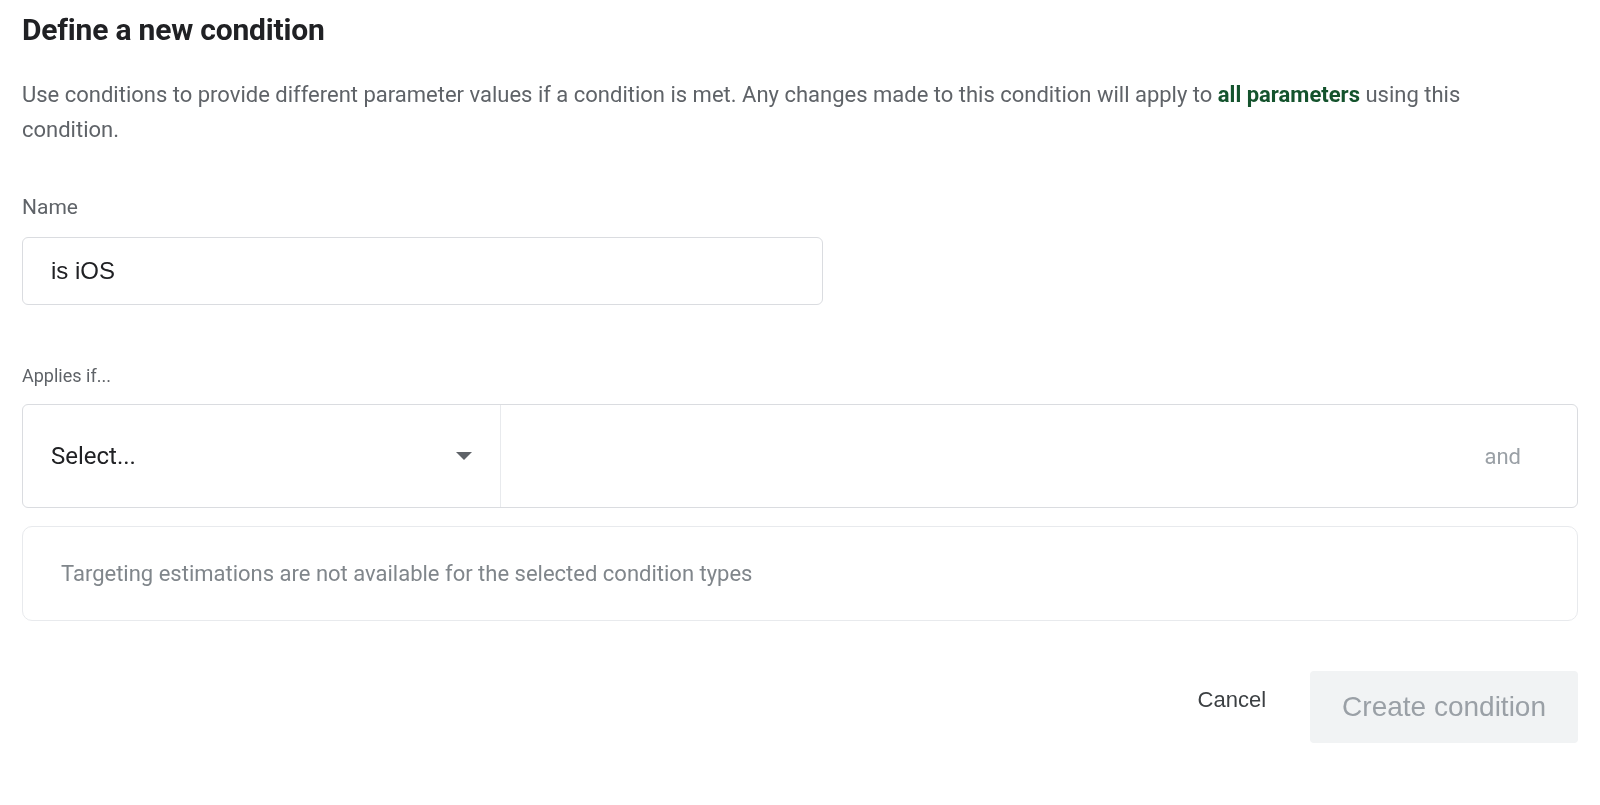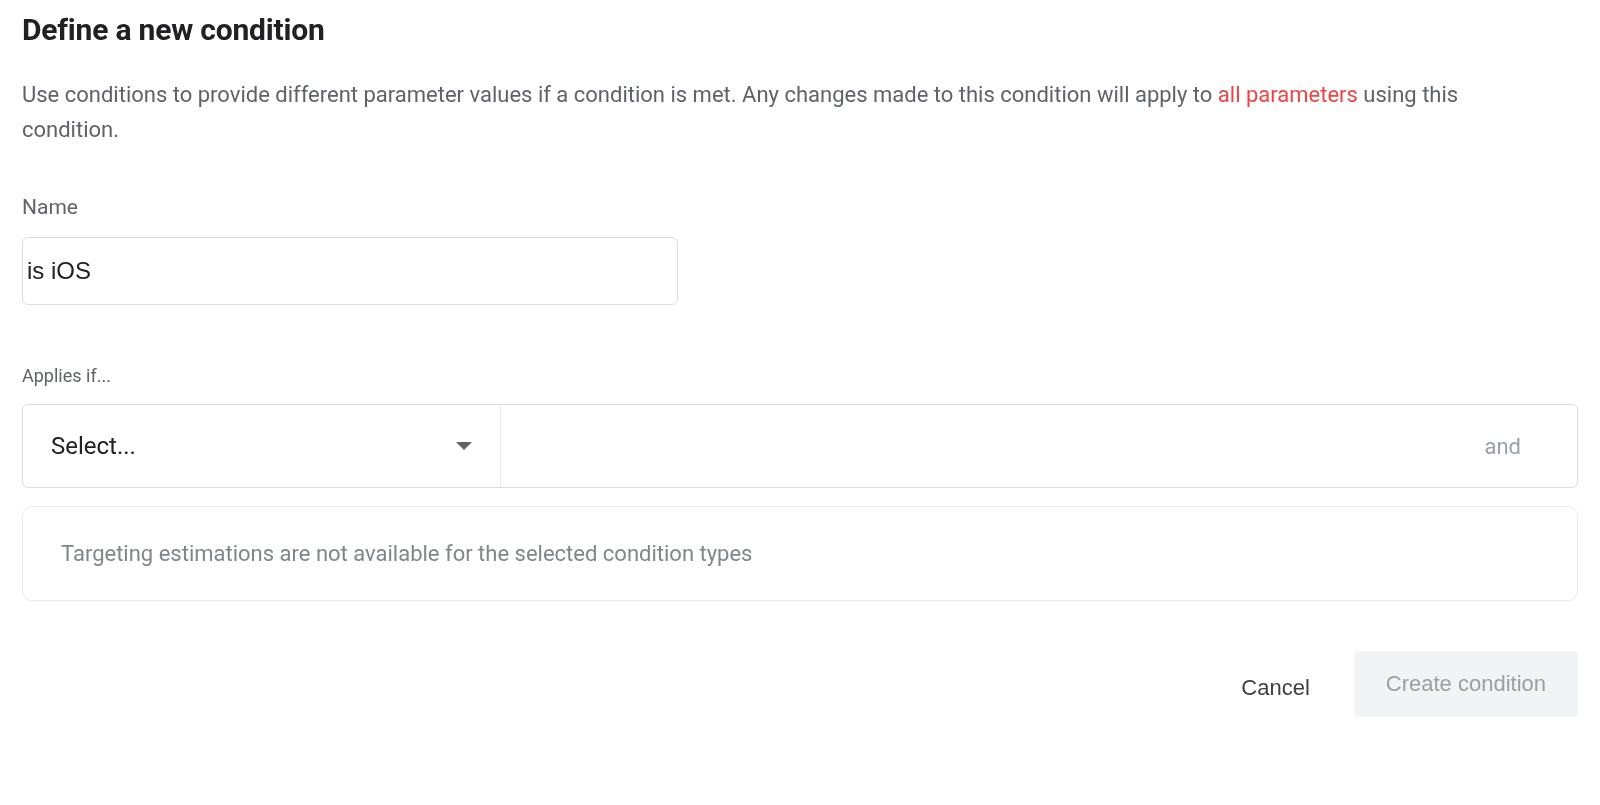--- a/index.html
+++ b/index.html
@@ -22,44 +22,44 @@
       letter-spacing: -0.2px;
     }
     p.description {
       font-size: 22px;
       line-height: 1.6;
       color: #5f6368;
       margin-bottom: 48px;
       max-width: 1520px;
     }
     p.description .bold {
-      font-weight: 400;
-      color: #ef4444;
+      font-weight: 700;
+      color: #14532d;
     }
     .row-name-color {
       display: flex;
       gap: 38px;
       margin-bottom: 60px;
     }
     .field-group {
       display: flex;
       flex-direction: column;
     }
     .field-label {
       font-size: 21px;
       color: #5f6368;
       margin-bottom: 18px;
     }
     .name-input {
-      width: 656px;
+      width: 801px;
       height: 68px;
       border: 1px solid #dadce0;
       border-radius: 6px;
       font-size: 24px;
-      padding: 0 4px;
+      padding: 0 28px;
       color: #202124;
       background: #ffffff;
     }
     .color-picker {
       width: 139px;
       height: 68px;
       background: #f4c2d1;
       border: none;
       border-radius: 6px;
       display: flex;
@@ -77,21 +77,21 @@
     .applies-label {
       font-size: 18px;
       color: #5f6368;
       margin-bottom: 18px;
     }
     .condition-row {
       display: flex;
       align-items: stretch;
       border: 1px solid #dadce0;
       border-radius: 6px;
-      height: 84px;
+      height: 104px;
       background: #ffffff;
       margin-bottom: 18px;
     }
     .select-cell {
       width: 478px;
       display: flex;
       align-items: center;
       justify-content: space-between;
       padding: 0 28px;
       cursor: pointer;
@@ -123,37 +123,37 @@
       border-radius: 10px;
       padding: 34px 38px;
       font-size: 22px;
       color: #80868b;
       background: #ffffff;
       margin-bottom: 50px;
     }
     .footer-actions {
       display: flex;
       justify-content: flex-end;
-      align-items: flex-end;
+      align-items: flex-start;
       gap: 36px;
     }
     .cancel-btn {
       background: transparent;
       border: none;
       font-size: 22px;
       color: #3c4043;
       cursor: pointer;
       padding: 16px 8px;
       font-weight: 500;
     }
     .create-btn {
       background: #f1f3f4;
       border: none;
       border-radius: 4px;
-      font-size: 22px;
+      font-size: 28px;
       color: #9aa0a6;
       padding: 20px 32px;
       cursor: default;
       font-weight: 500;
     }
   </style>
 </head>
 <body>
 
 <h1 class="title">Define a new condition</h1>

